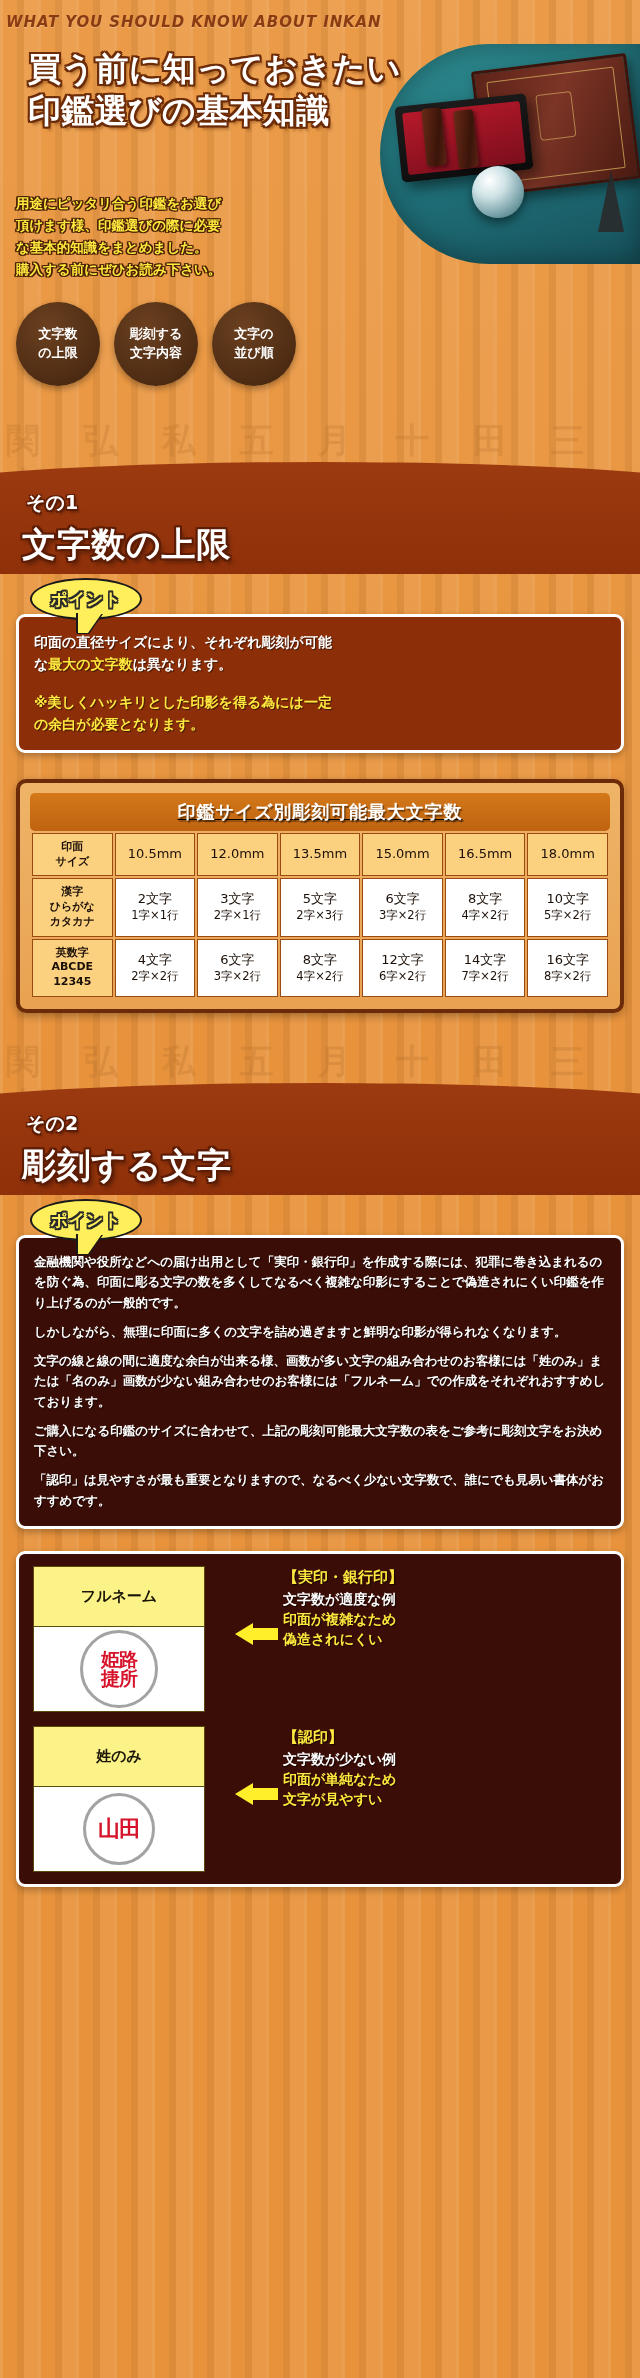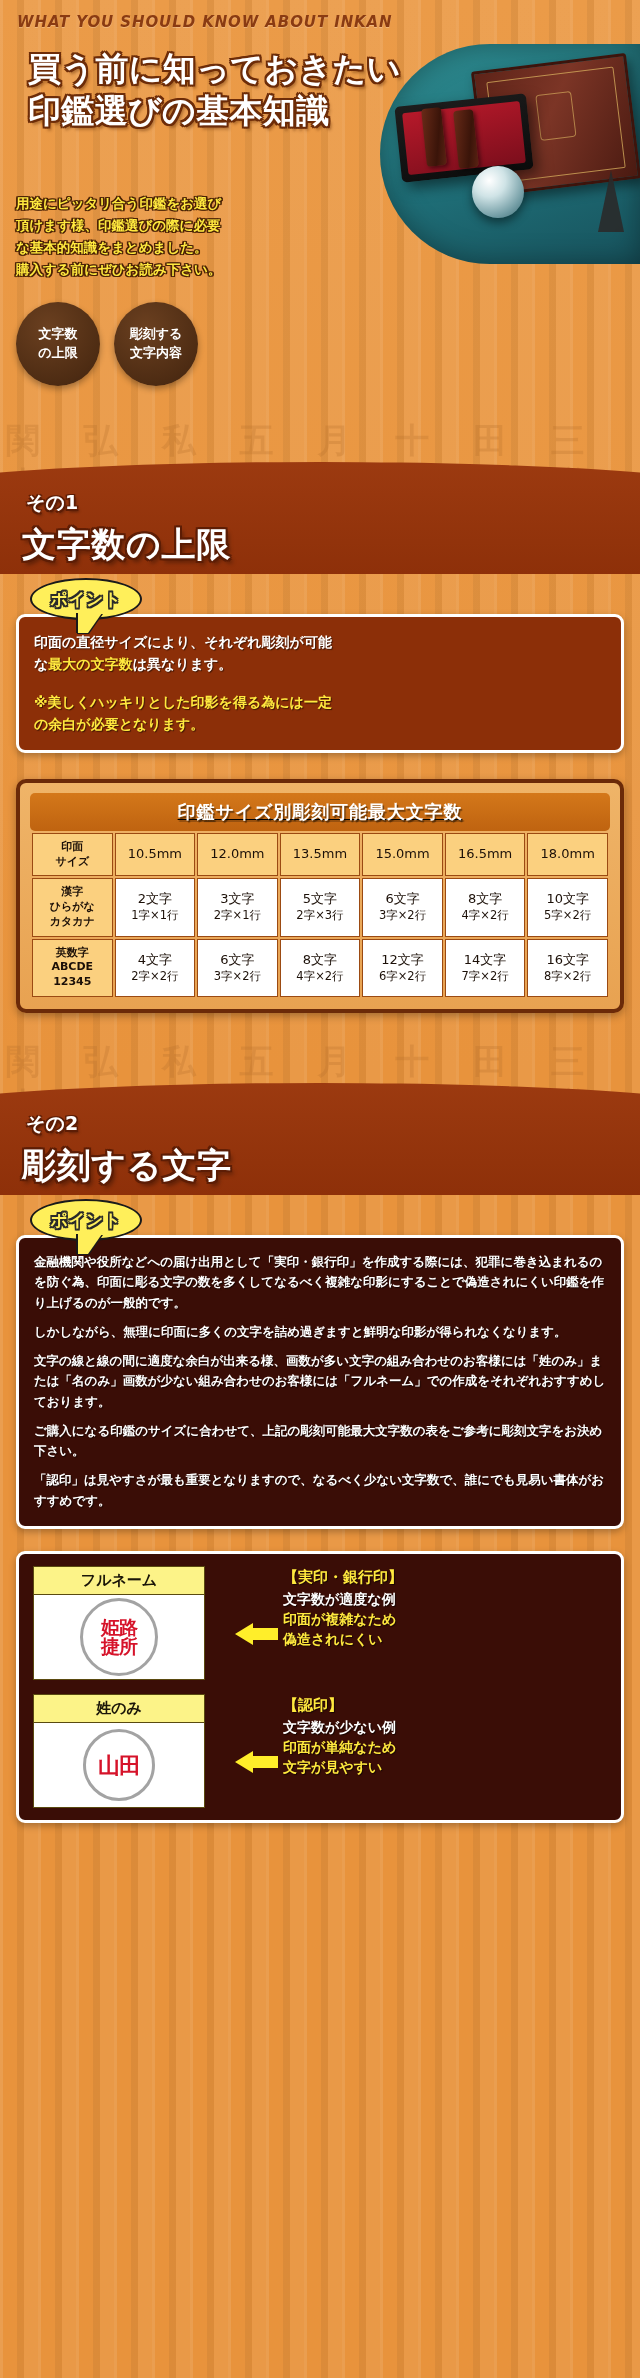--- a/index.html
+++ b/index.html
@@ -20,21 +20,21 @@
         rgba(255,255,255,.10) 0px, rgba(255,255,255,.10) 3px,
         rgba(0,0,0,.00) 3px,  rgba(0,0,0,.00) 17px,
         rgba(0,0,0,.055) 17px, rgba(0,0,0,.055) 24px,
         rgba(255,255,255,.06) 24px, rgba(255,255,255,.06) 38px),
       linear-gradient(180deg,#eb9b48 0%,#e8933c 45%,#e8933c 100%);
   }
 
   
   .hero{position:relative;height:414px;overflow:hidden;}
   .hero-kicker{
-    position:absolute;left:17px;top:13px;
+    position:absolute;left:6px;top:13px;
     font-style:italic;font-weight:bold;letter-spacing:.06em;
     font-size:15px;color:#8a3b12;
     text-shadow:0 1px 0 rgba(255,255,255,.25);
   }
   .hero-title{
     position:absolute;left:28px;top:48px;
     font-size:33px;line-height:1.28;font-weight:bold;
     color:#ffffff;letter-spacing:.01em;
     text-shadow:
       -2px -2px 0 #6d2c08, 2px -2px 0 #6d2c08,
@@ -236,21 +236,21 @@
     margin:22px 16px 0 16px;background:#3a0d06;
     border:3px solid #ffffff;border-radius:9px;padding:12px 14px;
     box-shadow:0 3px 7px rgba(0,0,0,.28);
   }
   .cmp-row{display:flex;align-items:flex-start;gap:10px;margin-bottom:14px;}
   .cmp-row:last-child{margin-bottom:0;}
   .cmp-card{width:172px;flex:0 0 172px;}
   .cmp-label{
     background:#fcf388;border:1.5px solid #5a4a10;
     text-align:center;font-size:15px;font-weight:bold;color:#1a1508;
-    padding:4px 2px;
+    padding:20px 2px;
   }
   .cmp-seal{
     background:#ffffff;border:1.5px solid #5a4a10;border-top:none;
     height:84px;display:flex;align-items:center;justify-content:center;
   }
   .seal{
     width:66px;height:66px;border-radius:50%;
     border:3px solid #a3a3a3;color:#d6132a;
     display:flex;align-items:center;justify-content:center;
     font-size:22px;font-weight:bold;line-height:1.0;letter-spacing:-1px;
@@ -309,20 +309,24 @@
     </div>
 
     <div class="tabs" style="position:absolute;left:0;bottom:6px;">
       <div class="tab">
         <span>文字数</span>
         <span>の上限</span>
       </div>
       <div class="tab">
         <span>彫刻する</span>
         <span>文字内容</span>
+      </div>
+      <div class="tab">
+        <span>文字の</span>
+        <span>並び順</span>
       </div>
     </div>
   </div>
 
   <div class="wave">
     <div class="deco">関 弘 私 五 月 十 田 三 大 文 友 良 所 芳 ス 議 一 東 家 象 英 弘 千 己 中 山 目</div>
     <div class="wave-shape"></div>
     <div class="sec-no">その1</div>
     <div class="sec-title">文字数の上限</div>
   </div>
@@ -475,21 +479,21 @@
           <div class="y">印面が複雑なため</div>
           <div class="y">偽造されにくい</div>
         </div>
       </div>
     </div>
 
     <div class="cmp-row">
       <div class="cmp-card">
         <div class="cmp-label">姓のみ</div>
         <div class="cmp-seal">
-          <div class="seal" style="white-space:pre-line;">山田</div>
+          <div class="seal" style="white-space:pre-line;font-family:Liberation Serif, serif;">山田</div>
         </div>
       </div>
       <div class="arrowbox">
         <div class="arrow-left"></div>
       </div>
       <div class="cmp-text">
         <div class="cmp-head">【認印】</div>
         <div class="cmp-lines">
           <div>文字数が少ない例</div>
           <div class="y">印面が単純なため</div>

